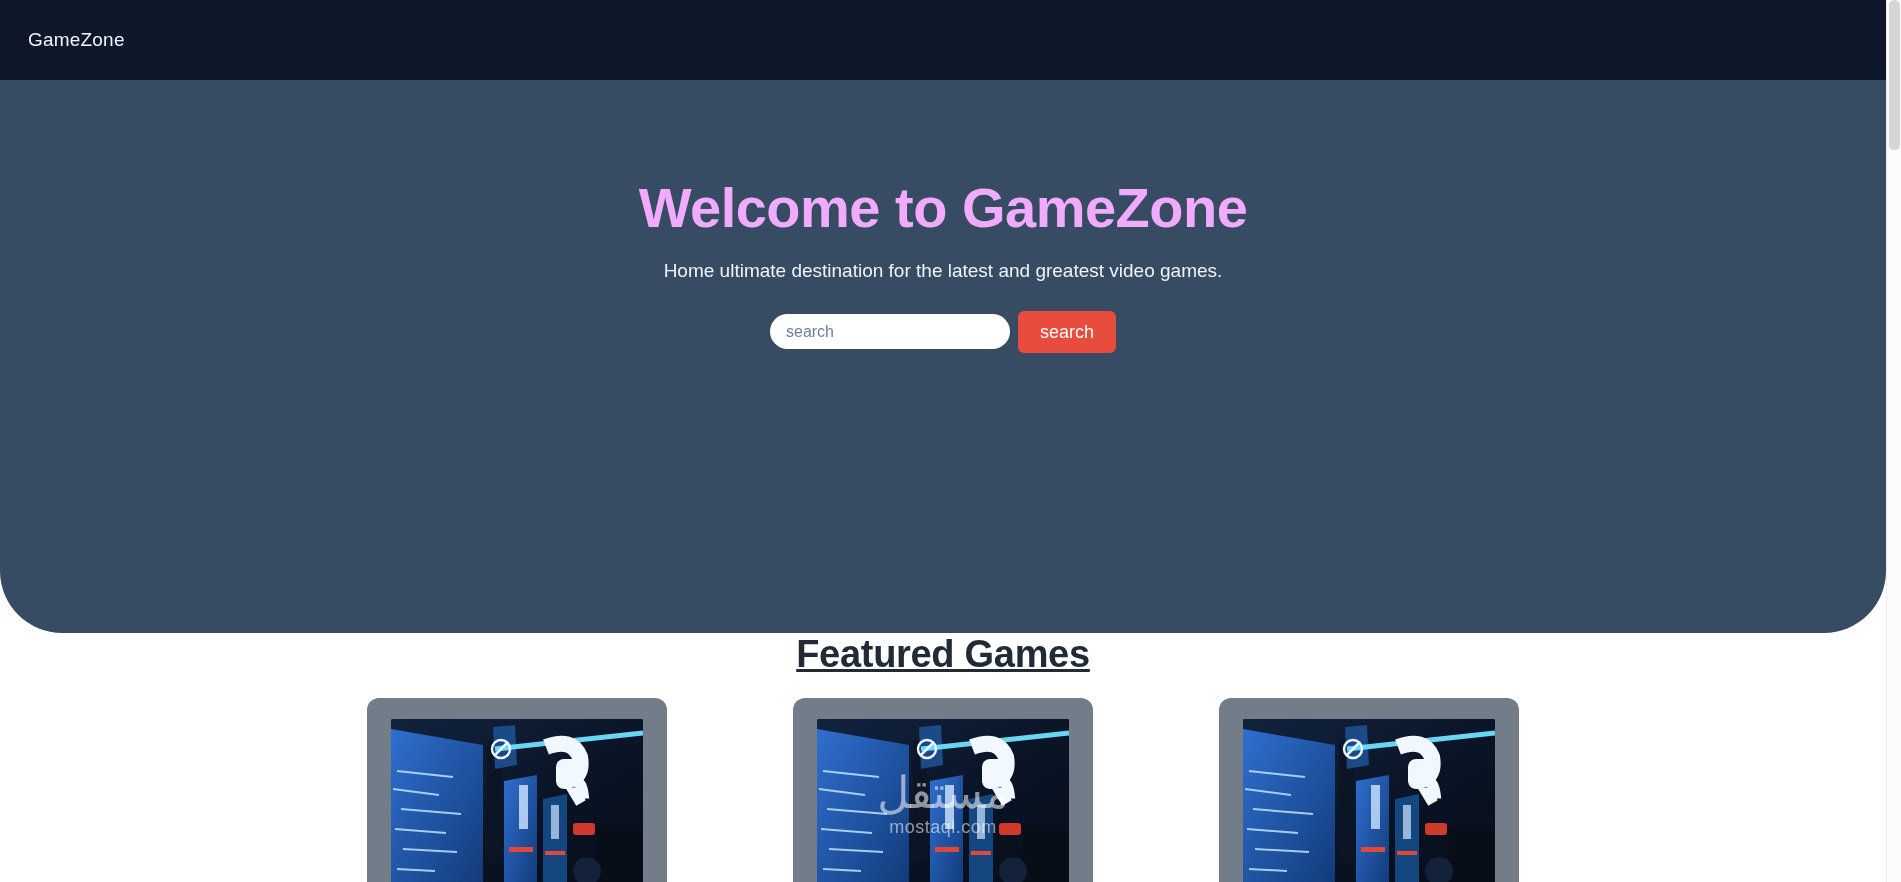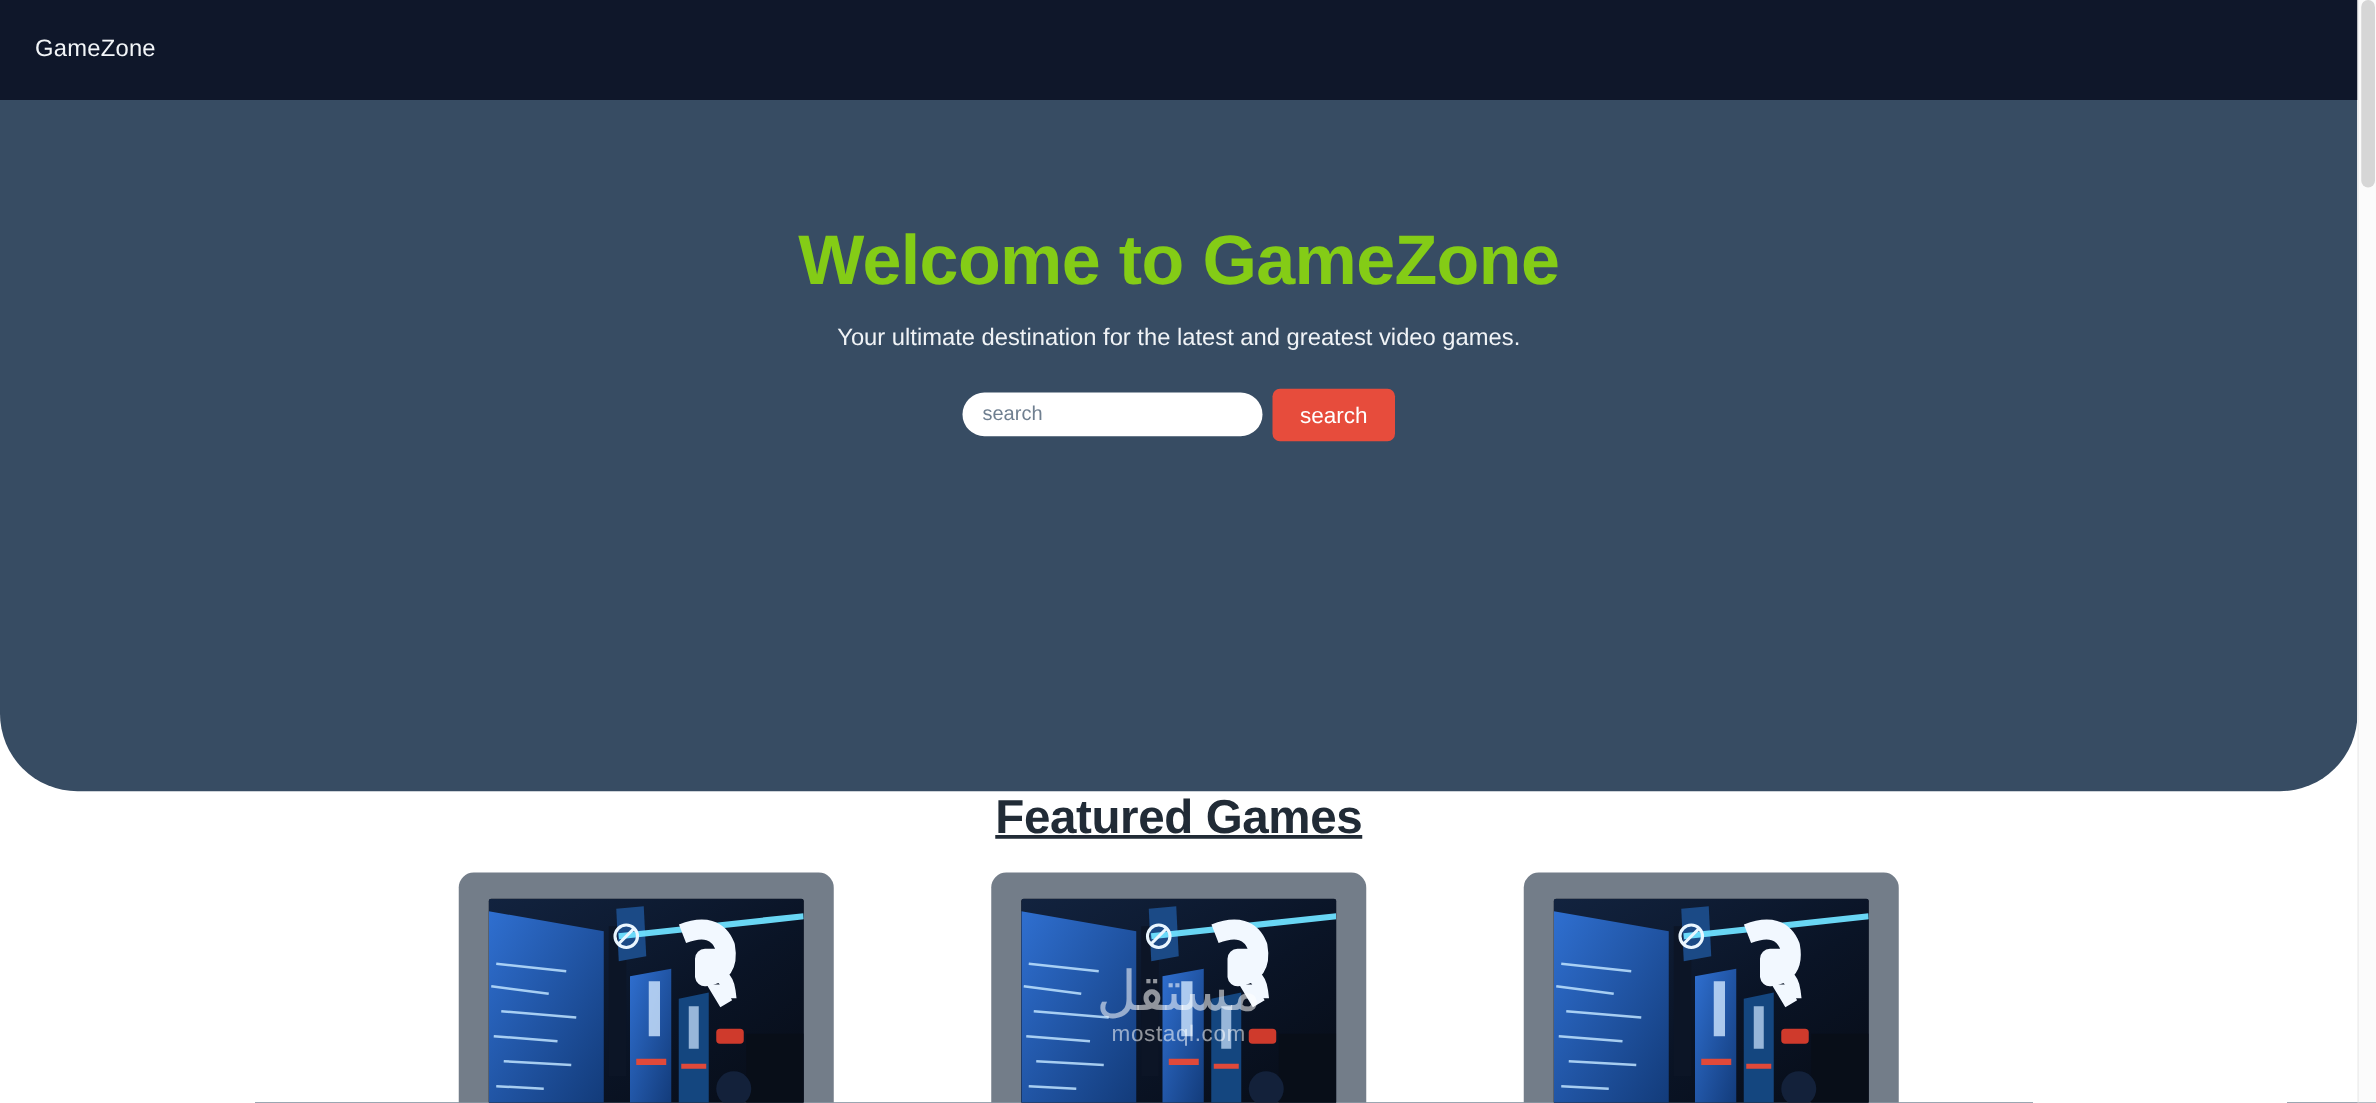--- a/index.html
+++ b/index.html
@@ -92,21 +92,21 @@
     width: 1886px;
     height: 553px;
     background: #374c63;
     border-bottom-left-radius: 62px;
     border-bottom-right-radius: 62px;
     text-align: center;
     overflow: hidden;
   }
 
   .hero-title {
-    color: #84cc16;
+    color: #f0abfc;
     font-size: 56px;
     font-weight: 700;
     letter-spacing: -0.5px;
     margin-top: 97px;
     line-height: 1.1;
   }
 
   .hero-sub {
     color: #f0f3f6;
     font-size: 19px;
@@ -219,21 +219,21 @@
 <body>
 
 <div class="page">
 
   <div class="navbar">
     <div class="brand">GameZone</div>
   </div>
 
   <div class="hero">
     <h1 class="hero-title">Welcome to GameZone</h1>
-    <p class="hero-sub">Your ultimate destination for the latest and greatest video games.</p>
+    <p class="hero-sub">Home ultimate destination for the latest and greatest video games.</p>
 
     <div class="search-row">
       <input class="search-input" type="text" placeholder="search" style="">
       <button class="search-btn">search</button>
     </div>
   </div>
 
   <div class="featured">
     <h2 class="featured-title">Featured Games</h2>
 

